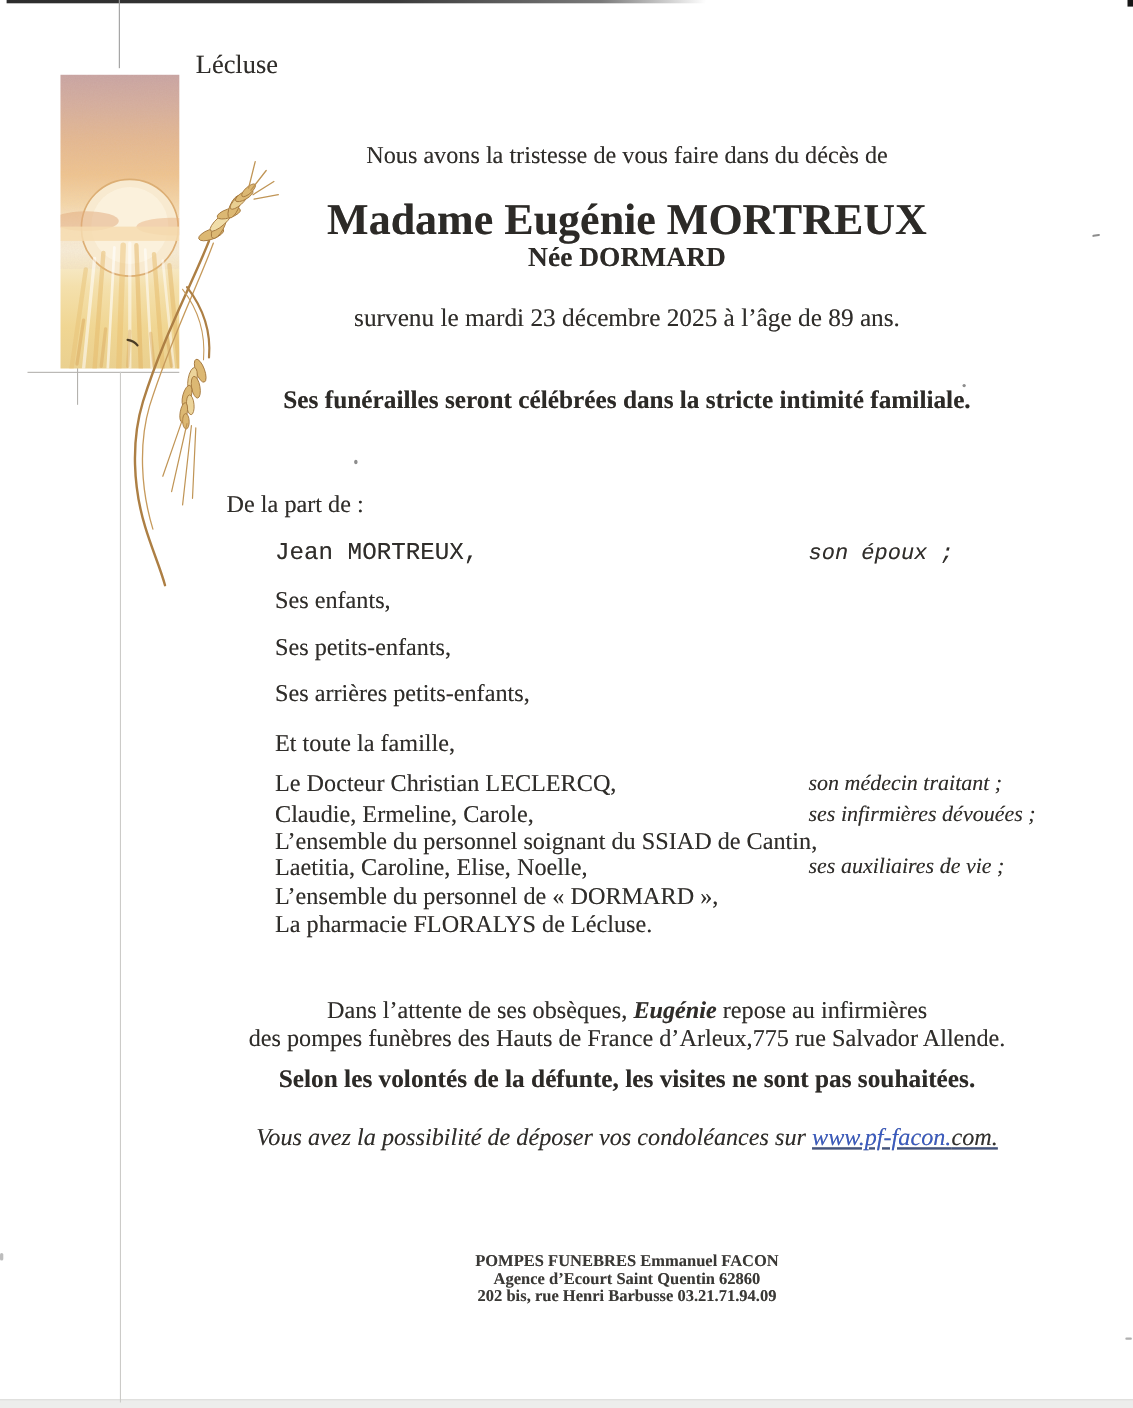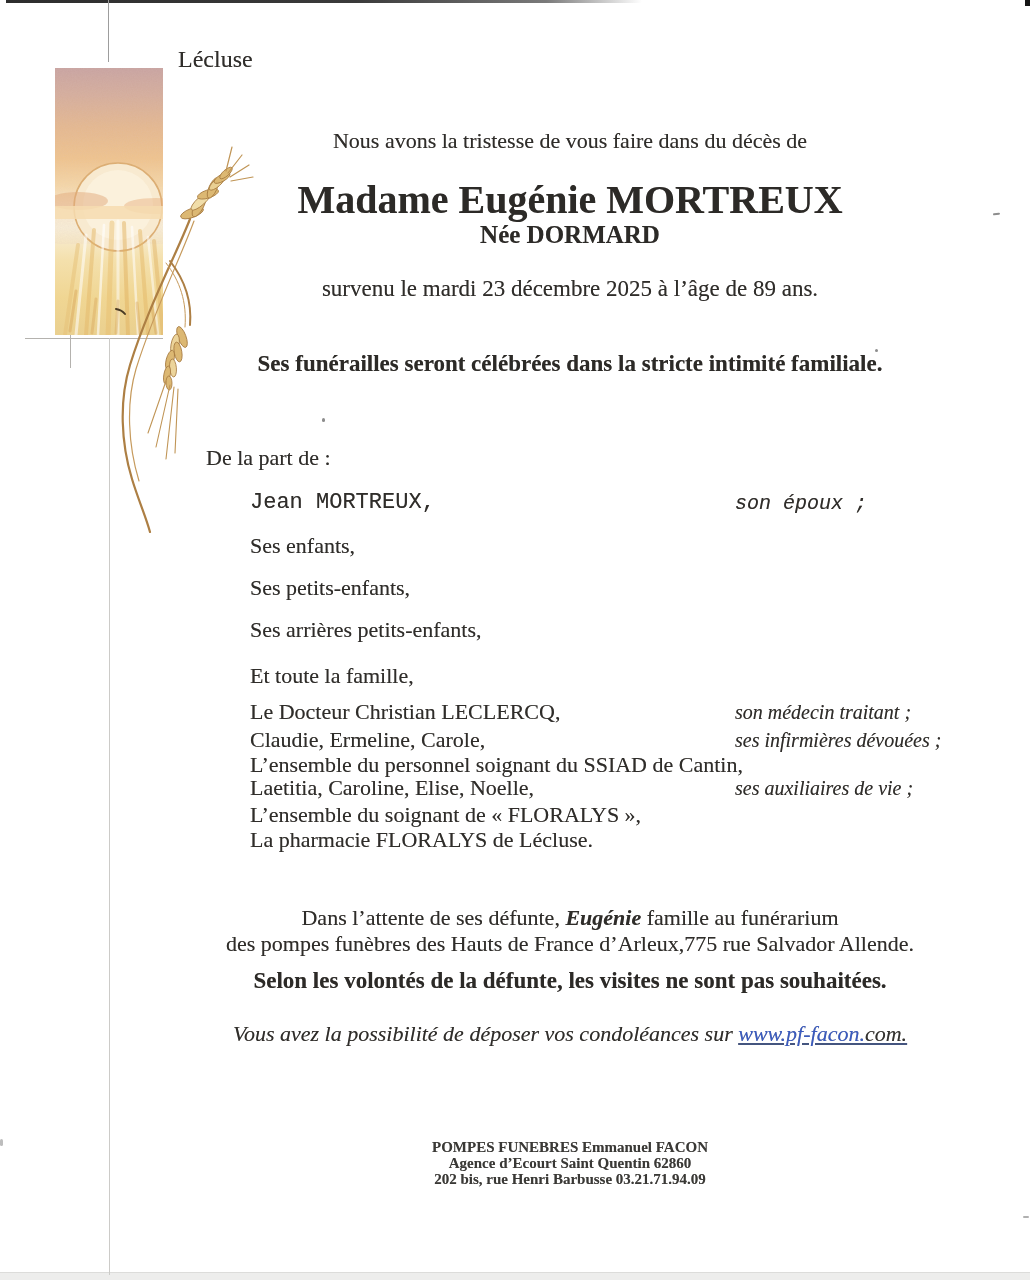--- a/index.html
+++ b/index.html
@@ -168,21 +168,21 @@
 
   <div class="txt location" style="left:178px;top:46px;">Lécluse</div>
 
   <div class="center-col">
     <div class="cline intro" style="top:128px;">Nous avons la tristesse de vous faire dans du décès de</div>
     <div class="cline deceased-name" style="top:176px;">Madame Eugénie MORTREUX</div>
     <div class="cline maiden-name" style="top:221px;">Née DORMARD</div>
     <div class="cline death-line" style="top:276px;">survenu le mardi 23 décembre 2025 à l’âge de 89 ans.</div>
     <div class="cline funeral-line" style="top:351px;">Ses funérailles seront célébrées dans la stricte intimité familiale.</div>
 
-    <div class="cline repose-line" style="top:905px;"><span>Dans l’attente de ses défunte, </span><span class="ename">Eugénie</span><span> famille au funérarium</span></div>
+    <div class="cline repose-line" style="top:905px;"><span>Dans l’attente de ses obsèques, </span><span class="ename">Eugénie</span><span> repose au infirmières</span></div>
     <div class="cline repose-line" style="top:931px;">des pompes funèbres des Hauts de France d’Arleux,775 rue Salvador Allende.</div>
     <div class="cline visits-line" style="top:968px;">Selon les volontés de la défunte, les visites ne sont pas souhaitées.</div>
 
     <div class="cline condolences-line" style="top:1021px;"><span>Vous avez la possibilité de déposer vos condoléances sur </span><span class="link"><span class="lb">www.pf-facon.</span><span class="ld">com.</span></span></div>
 
     <div class="footer-block" style="top:1139px;">
       <div>POMPES FUNEBRES Emmanuel FACON</div>
       <div>Agence d’Ecourt Saint Quentin 62860</div>
       <div>202 bis, rue Henri Barbusse 03.21.71.94.09</div>
     </div>
@@ -216,19 +216,19 @@
     <span class="prel">ses infirmières dévouées ;</span>
   </div>
   <div class="person-row" style="top:752px;">
     <span class="pname">L’ensemble du personnel soignant du SSIAD de Cantin,</span>
   </div>
   <div class="person-row" style="top:775px;">
     <span class="pname">Laetitia, Caroline, Elise, Noelle,</span>
     <span class="prel">ses auxiliaires de vie ;</span>
   </div>
   <div class="person-row" style="top:802px;">
-    <span class="pname">L’ensemble du soignant de « FLORALYS »,</span>
+    <span class="pname">L’ensemble du personnel de « DORMARD »,</span>
   </div>
   <div class="person-row" style="top:827px;">
     <span class="pname">La pharmacie FLORALYS de Lécluse.</span>
   </div>
 
 </div>
 
 </body></html>

